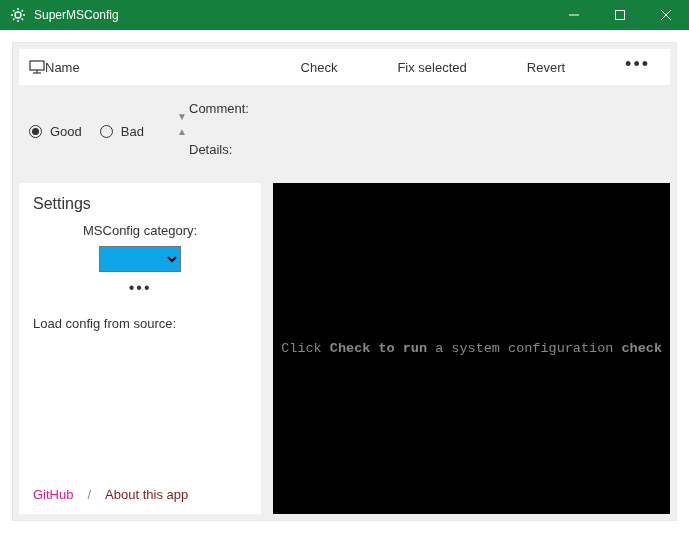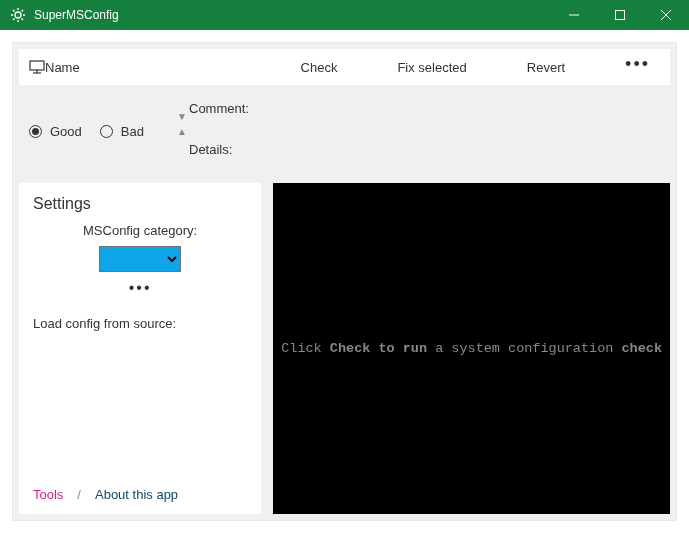--- a/index.html
+++ b/index.html
@@ -42,21 +42,21 @@
 .srow-stack { display: flex; flex-direction: column; gap: 4px; margin-bottom: 14px; }
 .srow-stack .sub { display: flex; align-items: center; gap: 8px; }
 select.combo { font-family: inherit; font-size: 13px; border: 1px solid #737373; background: #0ea5e9; height: 22px; padding: 12px 4px; }
 .combo-sm { width: 82px; }
 .combo-md { width: 145px; }
 .settings-more { background: transparent; border: none; font-size: 16px; letter-spacing: 2px; cursor: pointer; color:#333; line-height:1; padding-bottom:6px; }
 .footer-links { margin-top: auto; display: flex; align-items: center; gap: 14px; font-size: 13px; padding-top: 20px; }
 .footer-links a { text-decoration: none; cursor: pointer; }
 .lnk-github { color: #e6197f; }
 .sep { color: #888; }
-.lnk-about { color: #0c4a6e; }
+.lnk-about { color: #7f1d1d; }
 
 .output-card { flex: 1; background: #000000; display: flex; align-items: center; justify-content: center; padding: 0 8px; }
 .output-text { font-family: Consolas, "Courier New", monospace; font-size: 13.5px; color: #888; white-space: nowrap; }
 .output-text b { color: #888; font-weight: bold; }
 </style>
 </head>
 <body>
 
 <div class="titlebar">
   <span class="app-icon">
@@ -151,21 +151,21 @@
           </select>
           <button class="settings-more">•••</button>
         </div>
 
         <div class="srow-stack">
           <span class="slabel">Load config from source:</span>
         </div>
 
 
         <div class="footer-links">
-          <a class="lnk-github">Tools</a>
+          <a class="lnk-github">GitHub</a>
           <span class="sep">/</span>
           <a class="lnk-about">About this app</a>
         </div>
       </div>
 
       <div class="output-card">
         <div class="output-text">
           <span>Click </span><b>Check to run</b><span> a system configuration </span><b>check</b>
         </div>
       </div>

